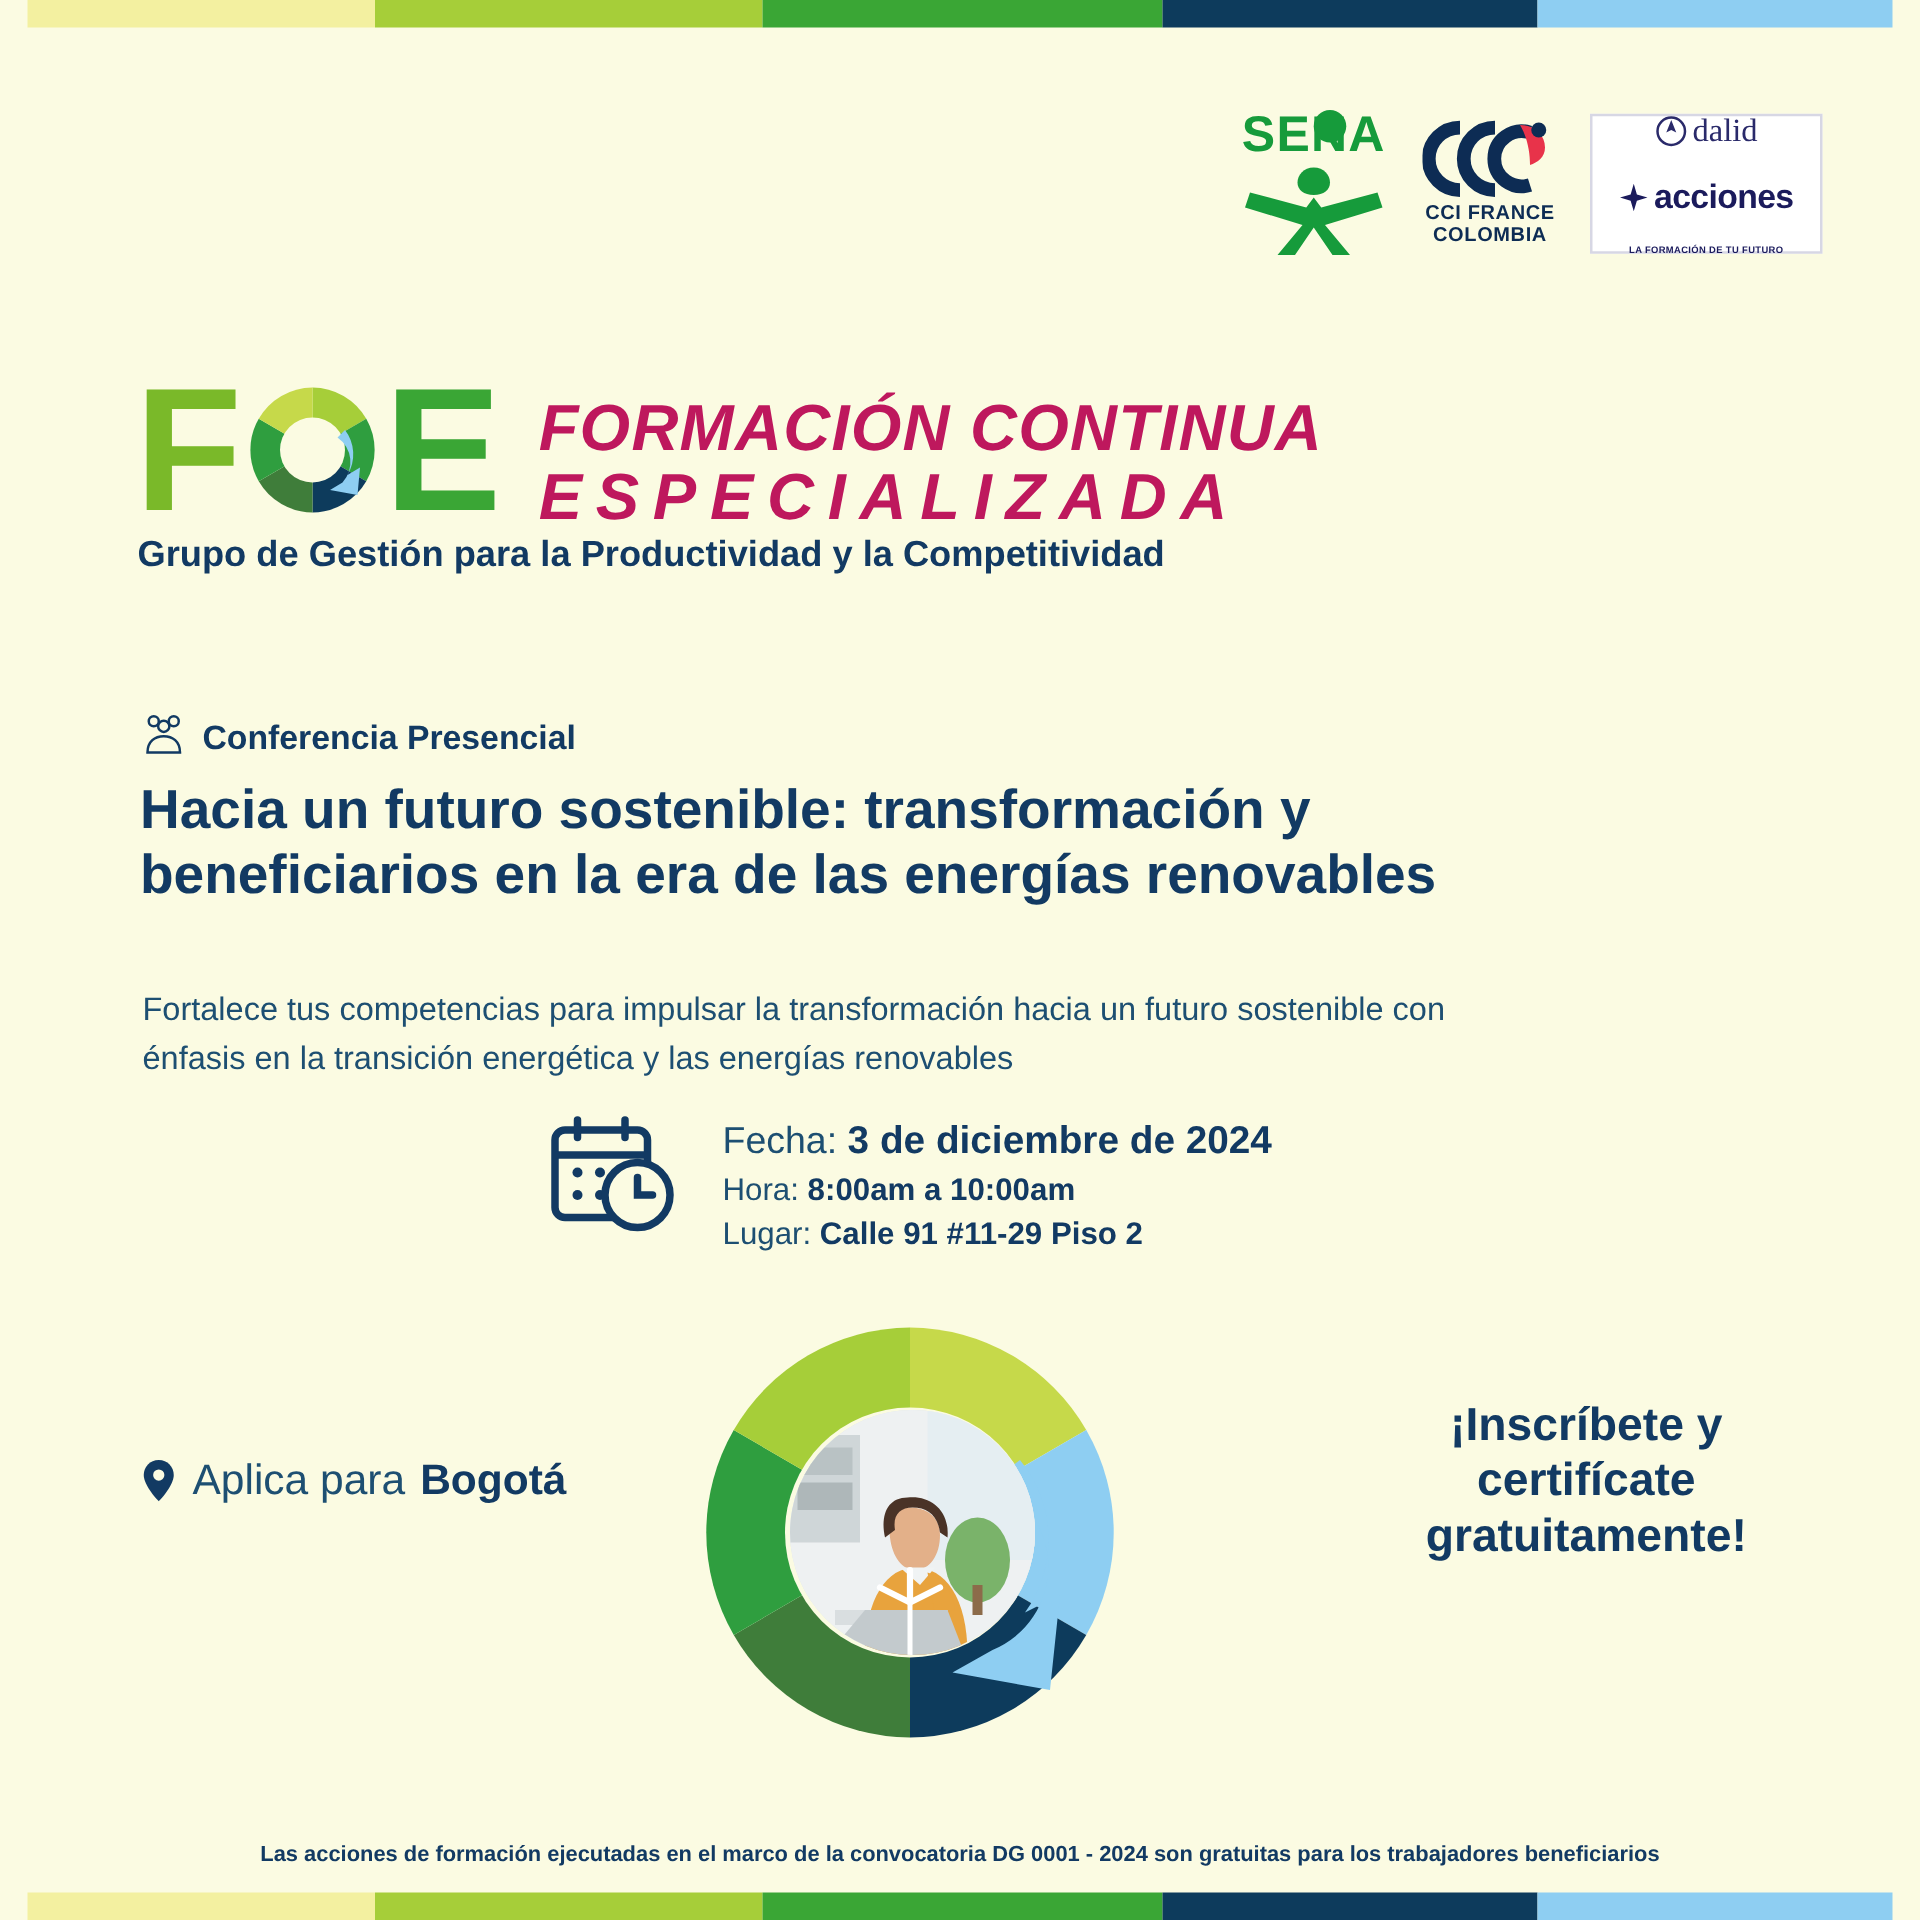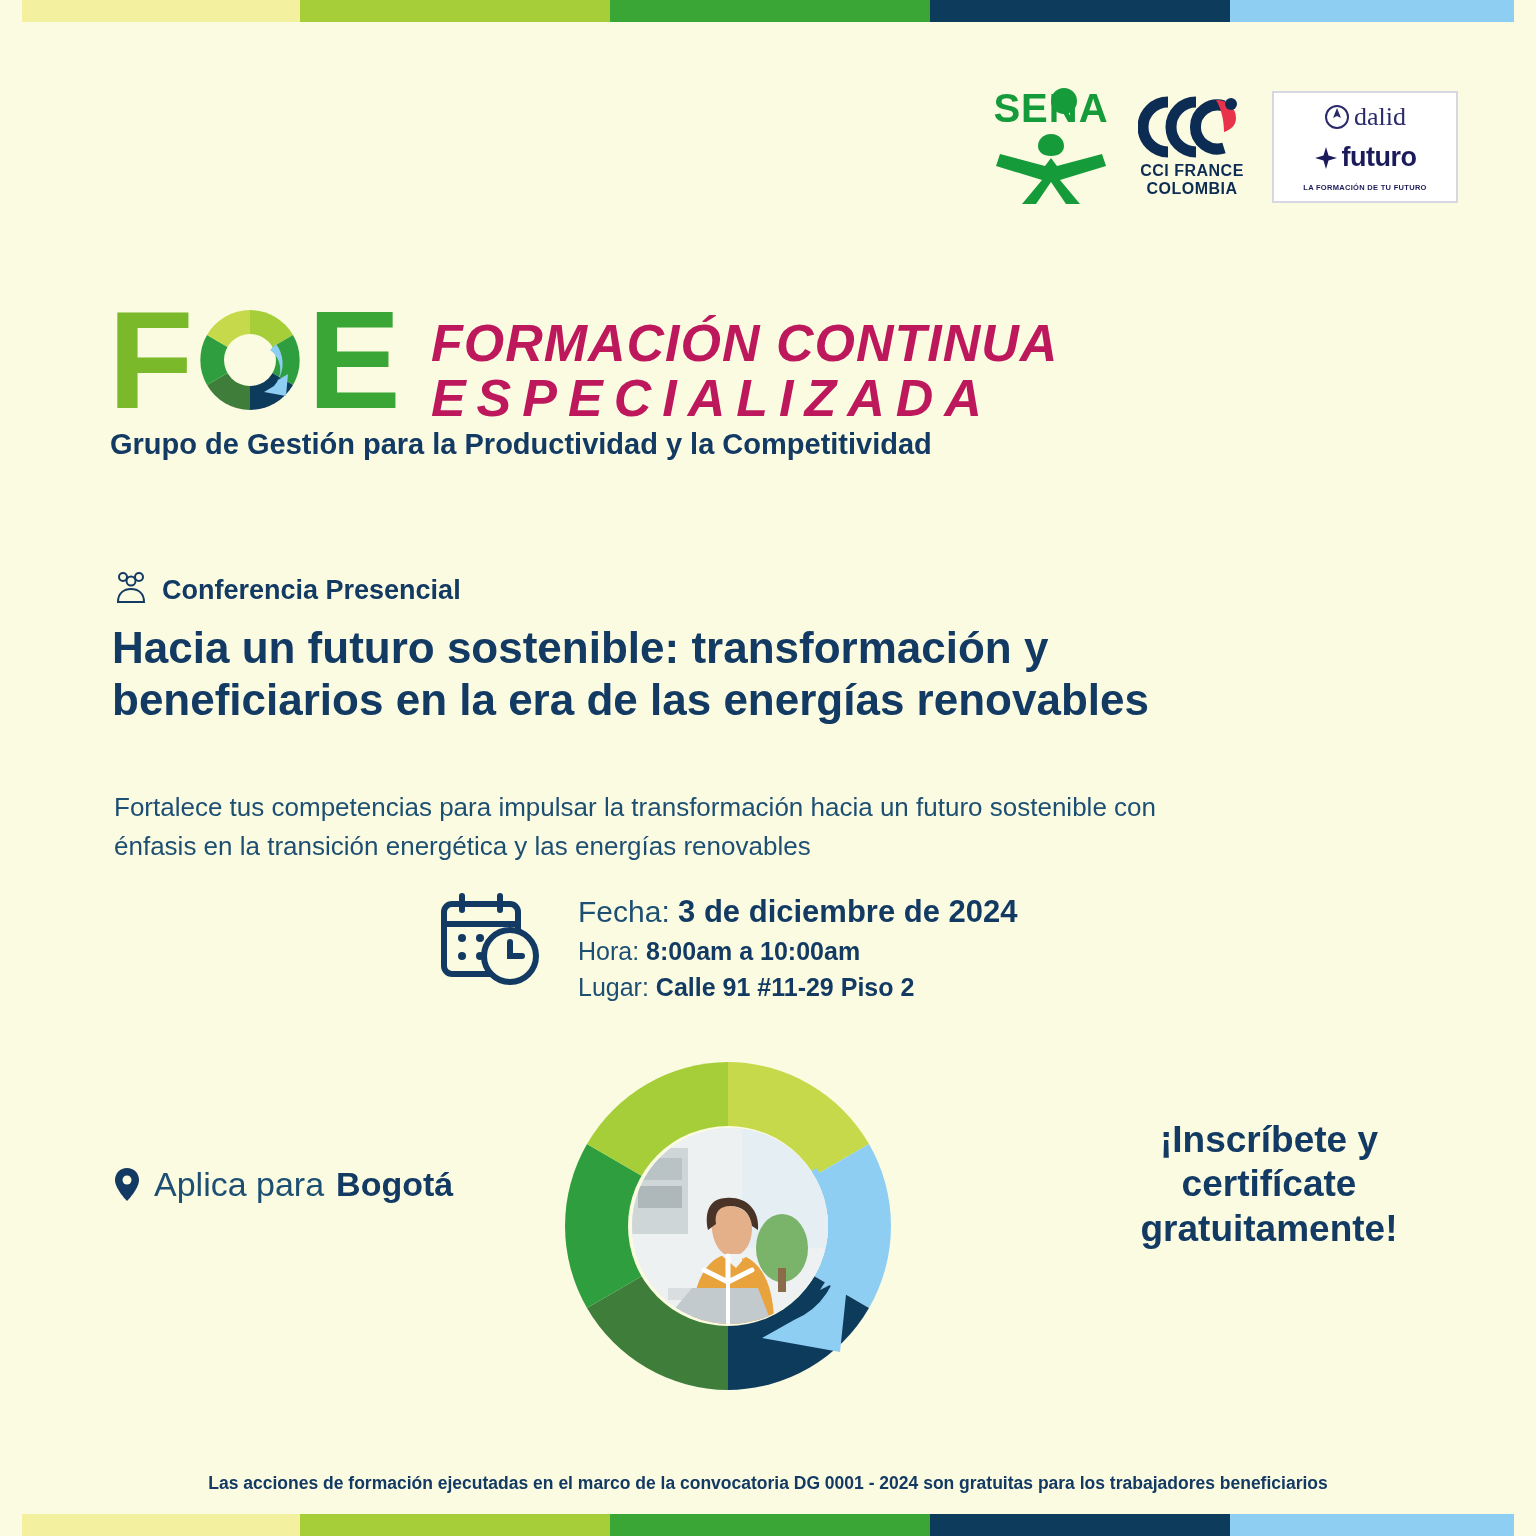--- a/index.html
+++ b/index.html
@@ -56,21 +56,21 @@
   .cci-label {
     font-weight: bold; font-size: 16px; line-height: 1.1;
     color: #0d2c54; letter-spacing: .5px; margin-top: 4px;
   }
 
   .adalid-box {
     width: 186px; height: 112px;
     border: 2px solid #d7d7e4;
     background: #fff;
     display: flex; flex-direction: column;
-    align-items: center; justify-content: center; gap: 10px;
+    align-items: center; justify-content: center; gap: 22px;
   }
   .adalid-row { display: flex; align-items: center; gap: 4px; }
   .adalid-word {
     font-size: 26px; color: #2a2a6a; font-weight: 500;
     font-family: "Liberation Serif", serif;
   }
   .aspasia-word {
     font-size: 27px; color: #1b1b5c; font-weight: bold;
     letter-spacing: -0.5px;
   }
@@ -220,21 +220,21 @@
         <svg width="26" height="26" viewBox="0 0 26 26">
           <circle cx="13" cy="13" r="11" fill="none" stroke="#2a2a6a" stroke-width="2"></circle>
           <path d="M13 4 L17 14 L13 12 L9 14 Z" fill="#2a2a6a"></path>
         </svg>
         <span class="adalid-word">dalid</span>
       </div>
       <div class="adalid-row">
         <svg width="24" height="24" viewBox="0 0 24 24">
           <path d="M12 1 L14.5 9.5 L23 12 L14.5 14.5 L12 23 L9.5 14.5 L1 12 L9.5 9.5 Z" fill="#1b1b5c"></path>
         </svg>
-        <span class="aspasia-word">futuro</span>
+        <span class="aspasia-word">acciones</span>
       </div>
       <div class="aspasia-sub">LA FORMACIÓN DE TU FUTURO</div>
     </div>
   </div>
 
   <div class="fce-block">
     <div class="fce-mark">
       <span class="fce-f">F</span>
       <span class="fce-circle">
         <svg viewBox="0 0 112 112" width="112" height="112">

